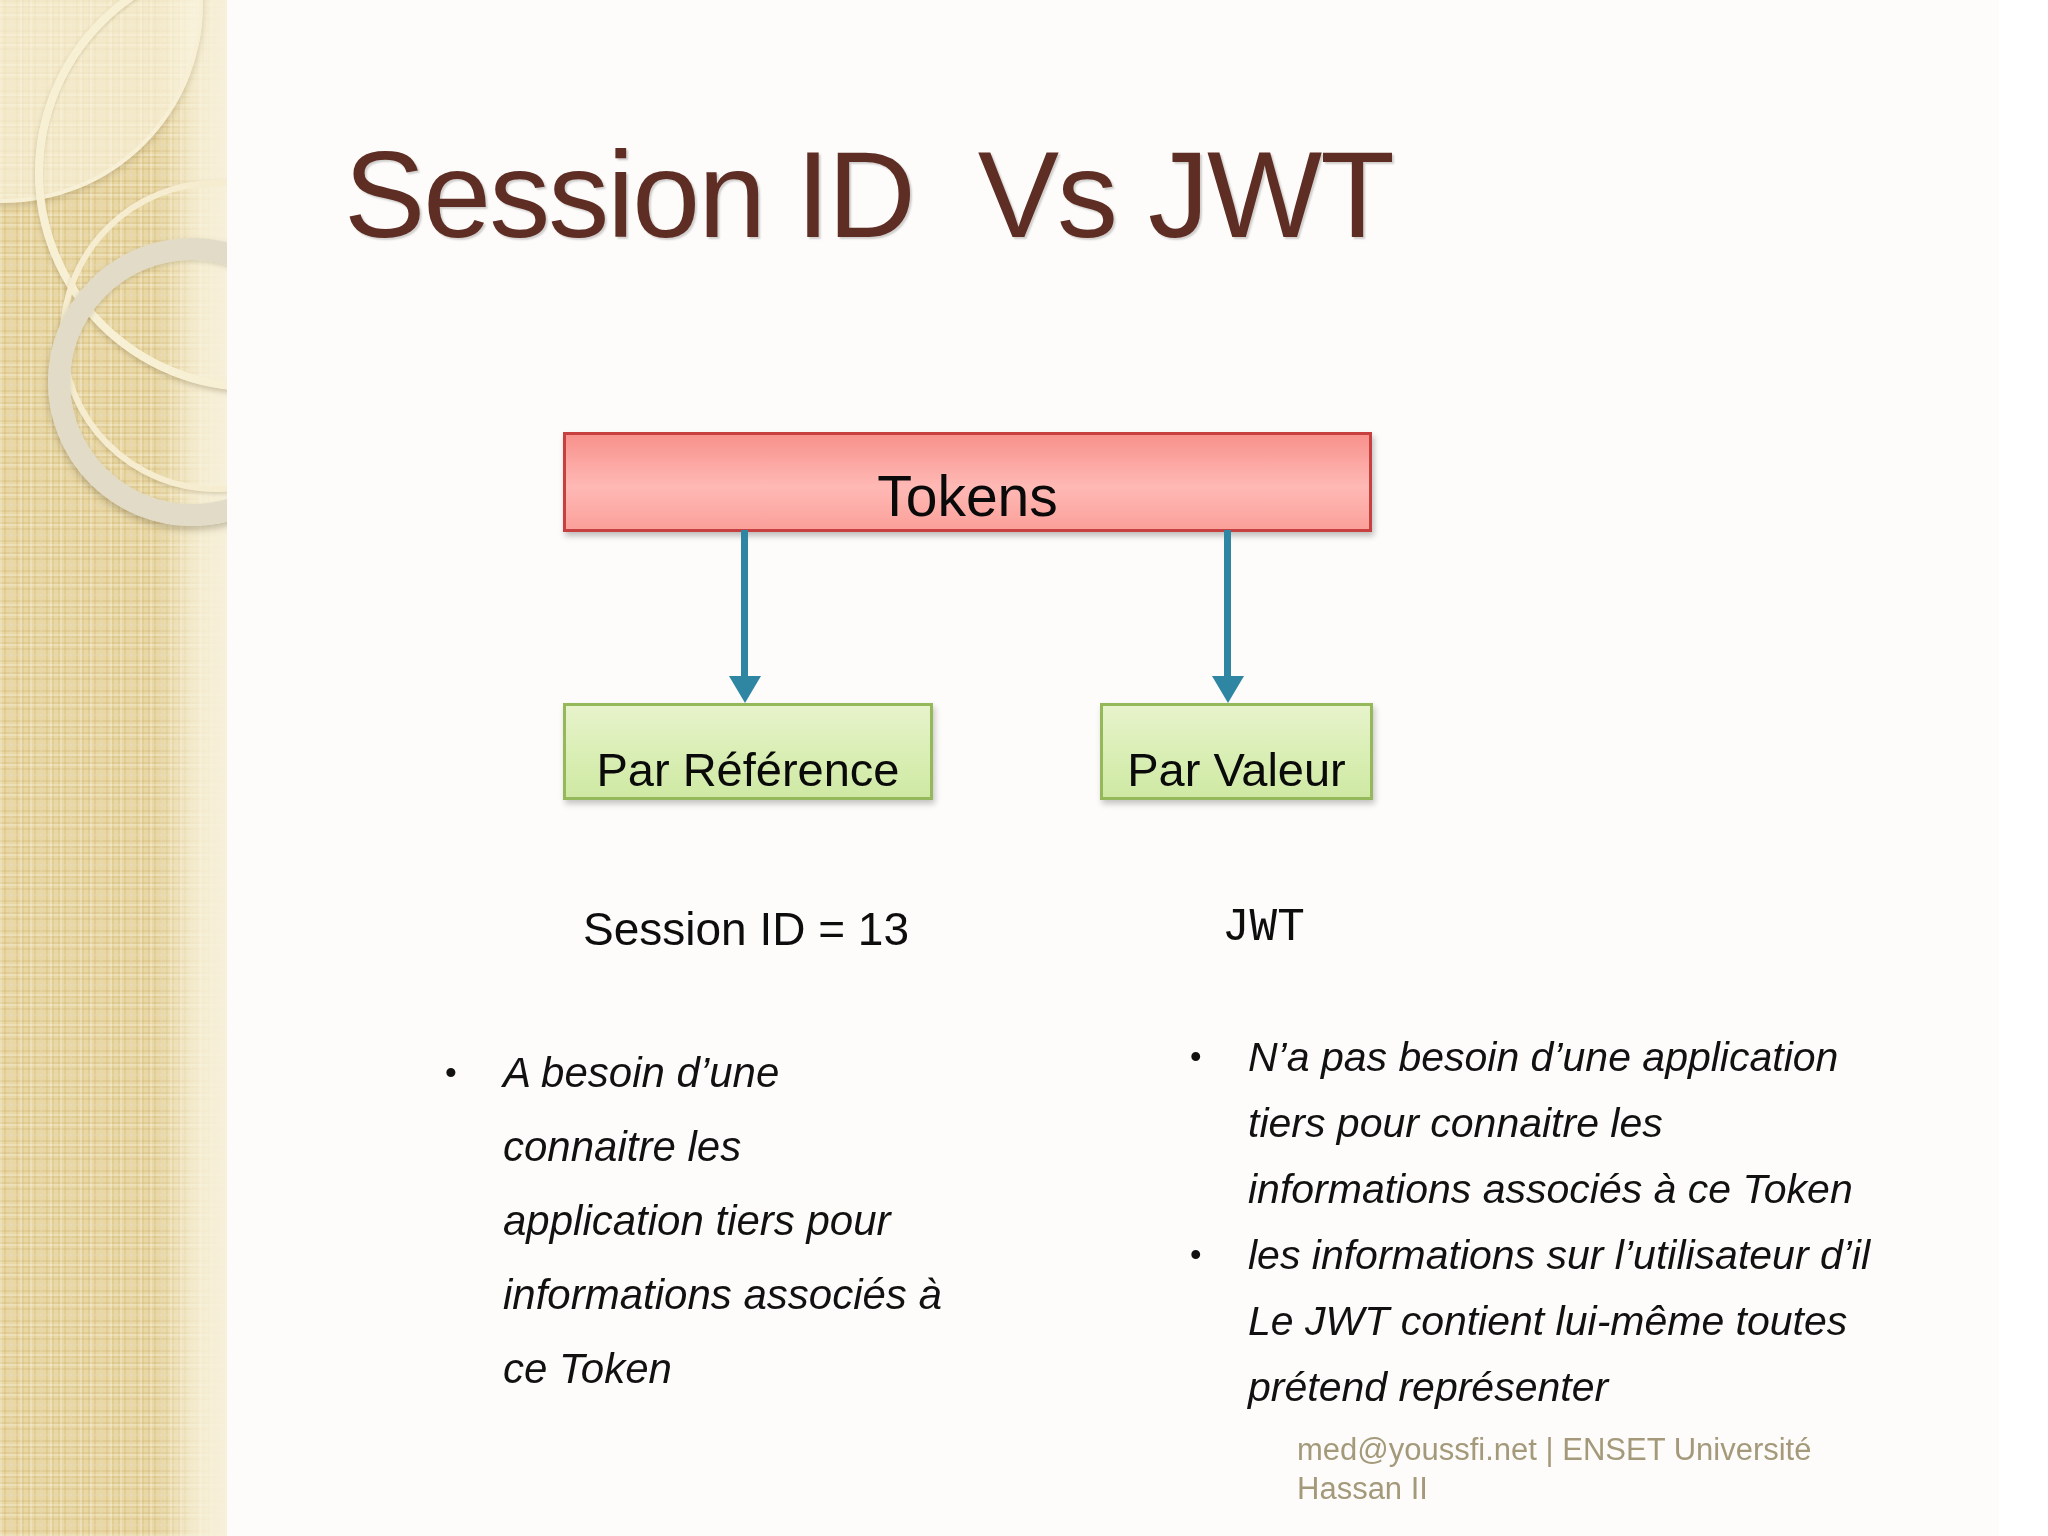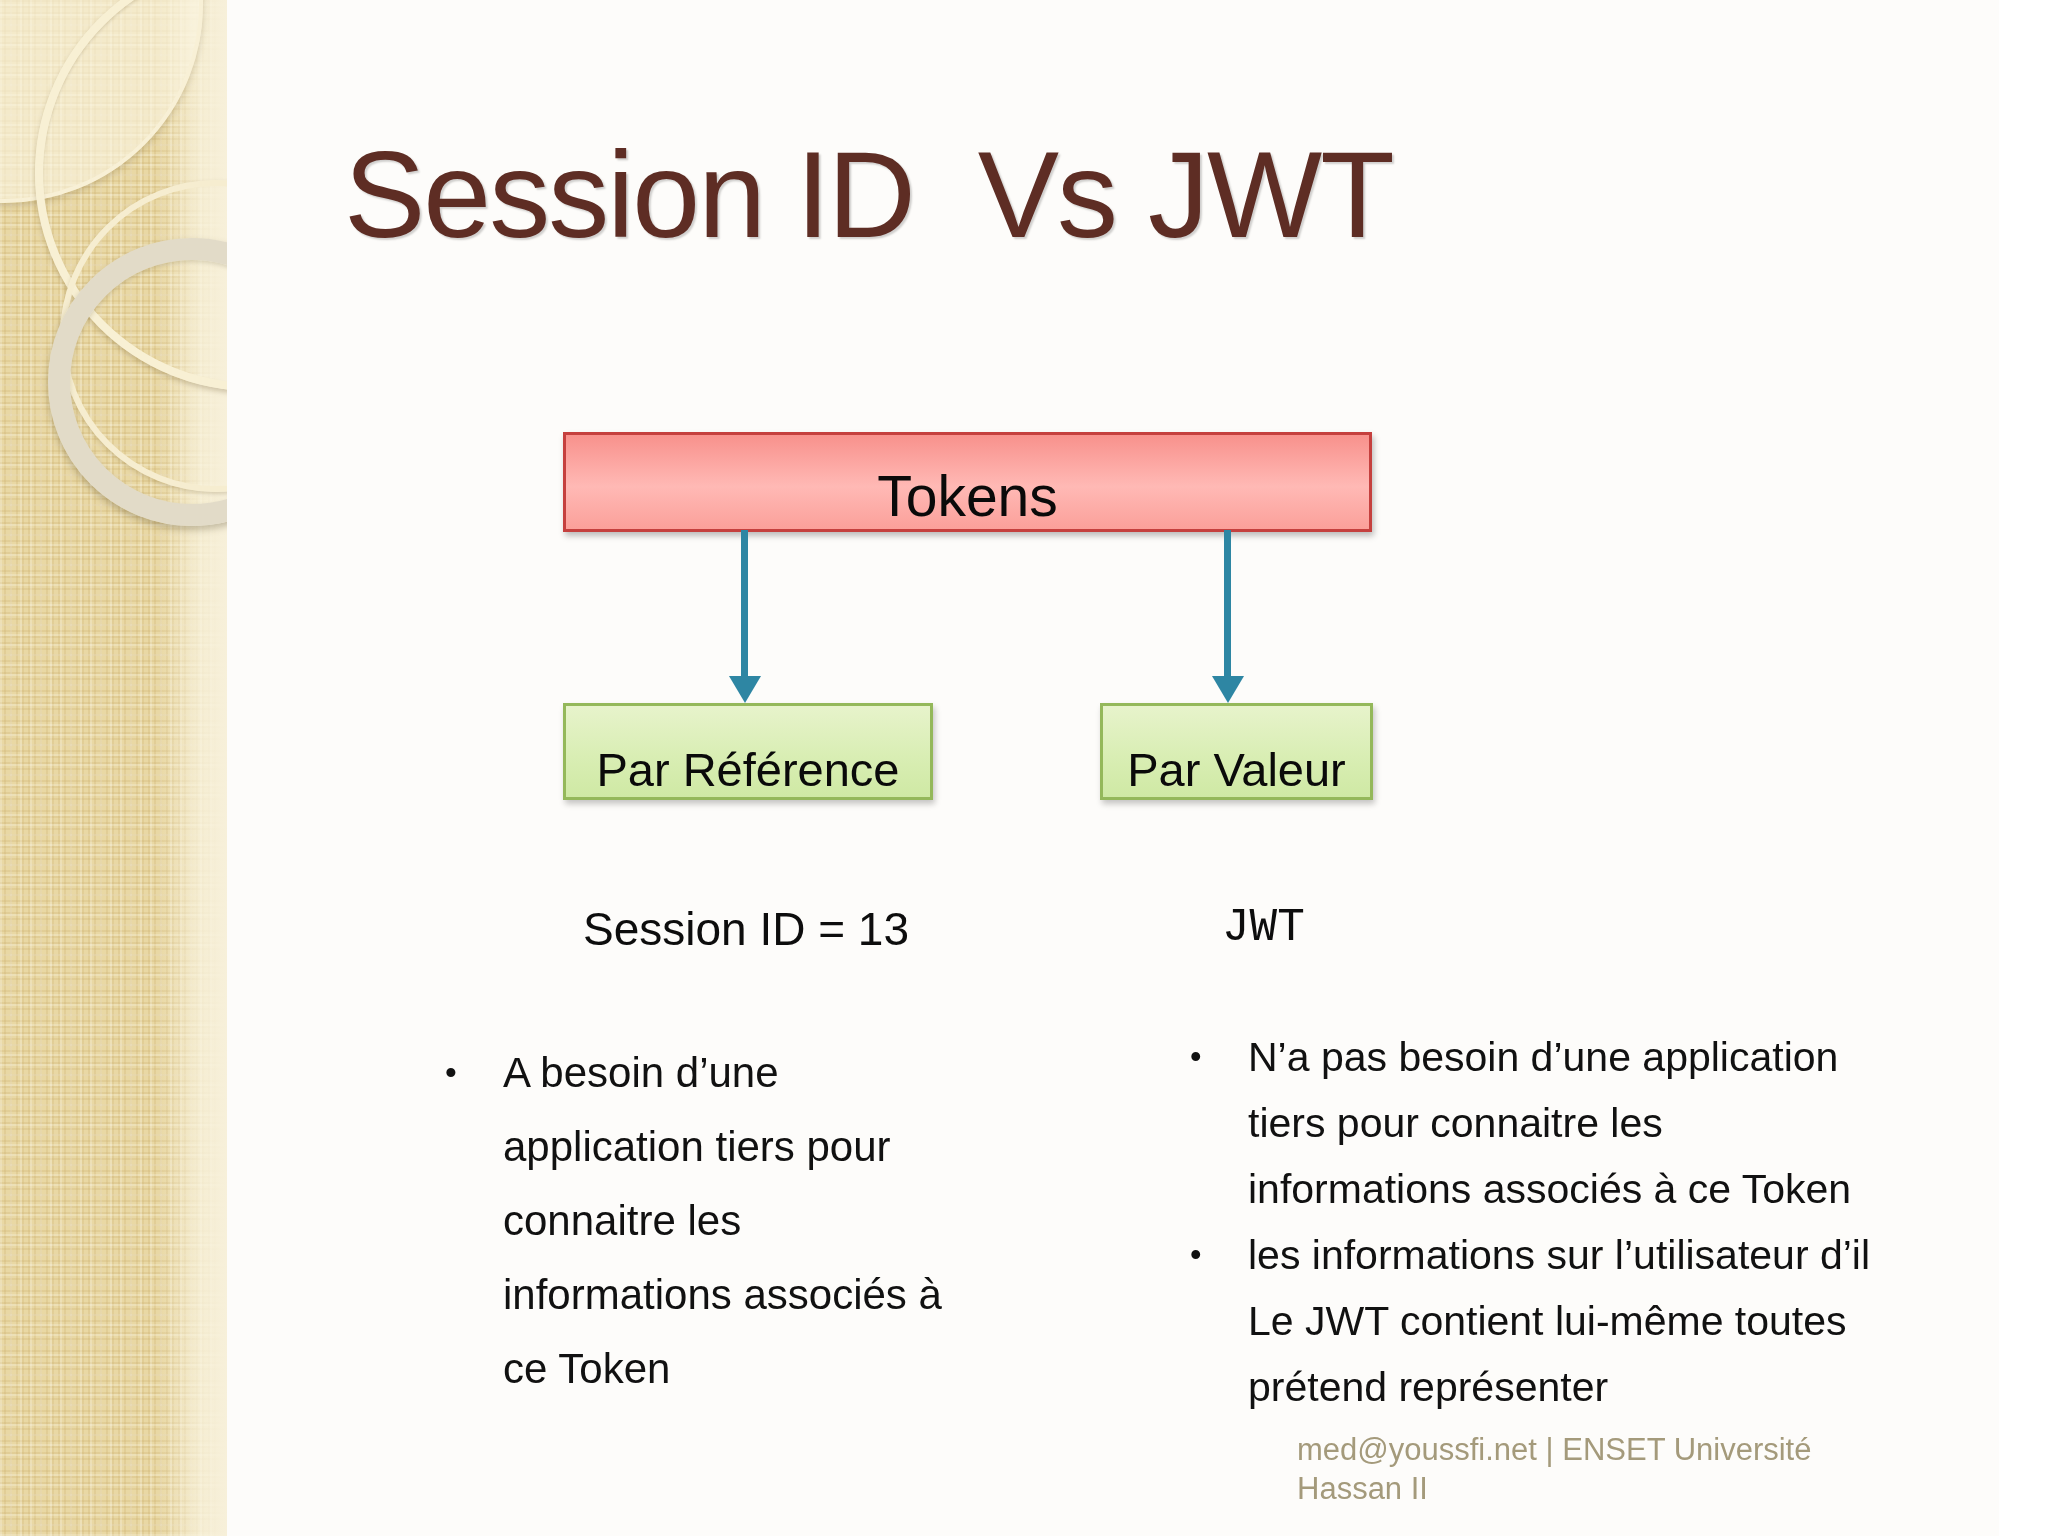--- a/index.html
+++ b/index.html
@@ -98,21 +98,21 @@
   .heading{position:absolute;top:902px;font-size:46px;color:#0d0d0d;}
   .heading-left{left:583px;}
   .heading-right{left:1222px;font-family:Liberation Mono, monospace;}
 
   
   .bullets{position:absolute;display:flex;flex-direction:column;}
   .bullets-left{left:445px;top:1036px;width:520px;font-size:42px;line-height:74px;}
   .bullets-right{left:1190px;top:1024px;width:820px;font-size:41px;line-height:66px;}
   .bullet-item{display:flex;flex-direction:row;}
   .bullet-marker{flex:0 0 58px;font-size:.8em;}
-  .bullet-lines{flex:1;}
+  .bullet-lines{flex:1;font-style:italic;}
 
   
   .footer{
     position:absolute;left:1297px;top:1430px;width:600px;
     font-size:31px;line-height:39px;color:#a49a7b;
   }
 </style>
 </head>
 <body>
 
@@ -142,22 +142,22 @@
   </div>
 
   <div class="heading heading-left">Session ID = 13</div>
   <div class="heading heading-right">JWT</div>
 
   <div class="bullets bullets-left">
     <div class="bullet-item">
       <span class="bullet-marker">•</span>
       <span class="bullet-lines">
         <div>A besoin d’une</div>
+        <div>connaitre les</div>
         <div>application tiers pour</div>
-        <div>connaitre les</div>
         <div>informations associés à</div>
         <div>ce Token</div>
       </span>
     </div>
   </div>
 
   <div class="bullets bullets-right">
     <div class="bullet-item">
       <span class="bullet-marker">•</span>
       <span class="bullet-lines">

